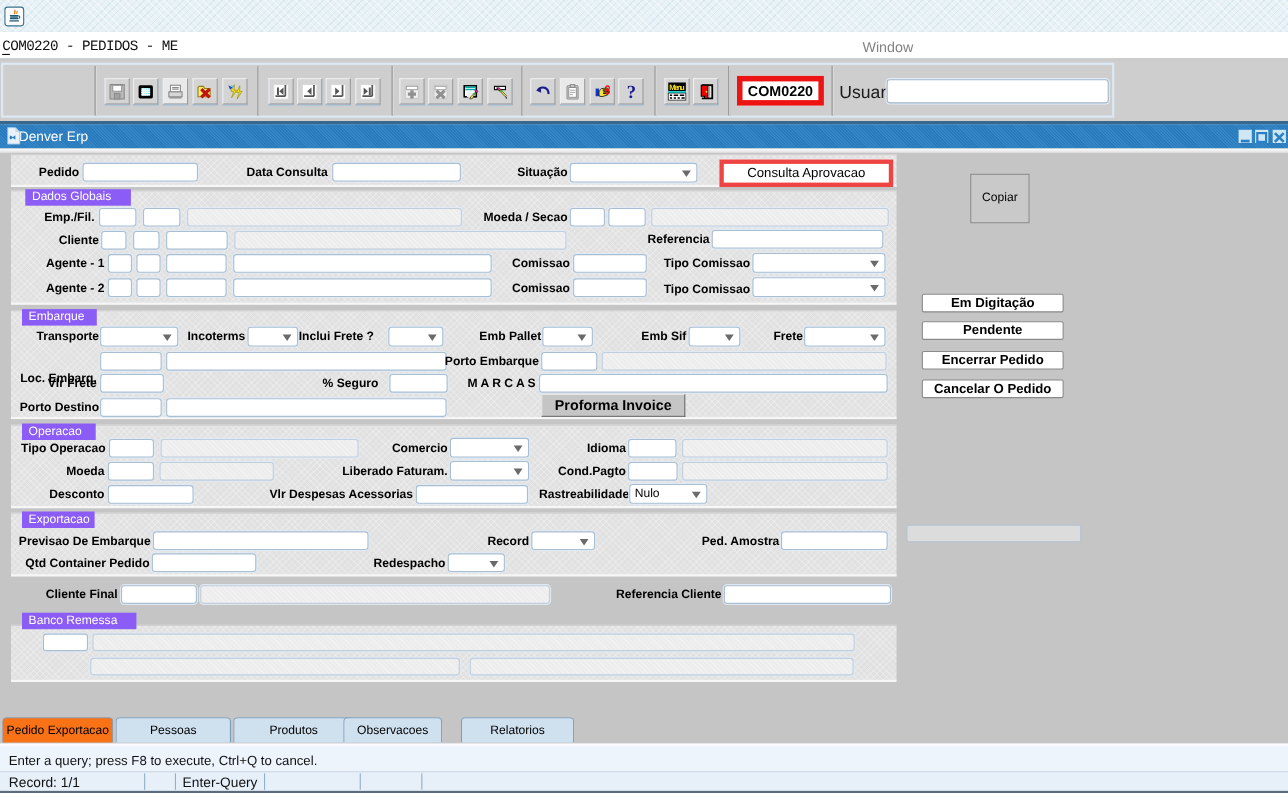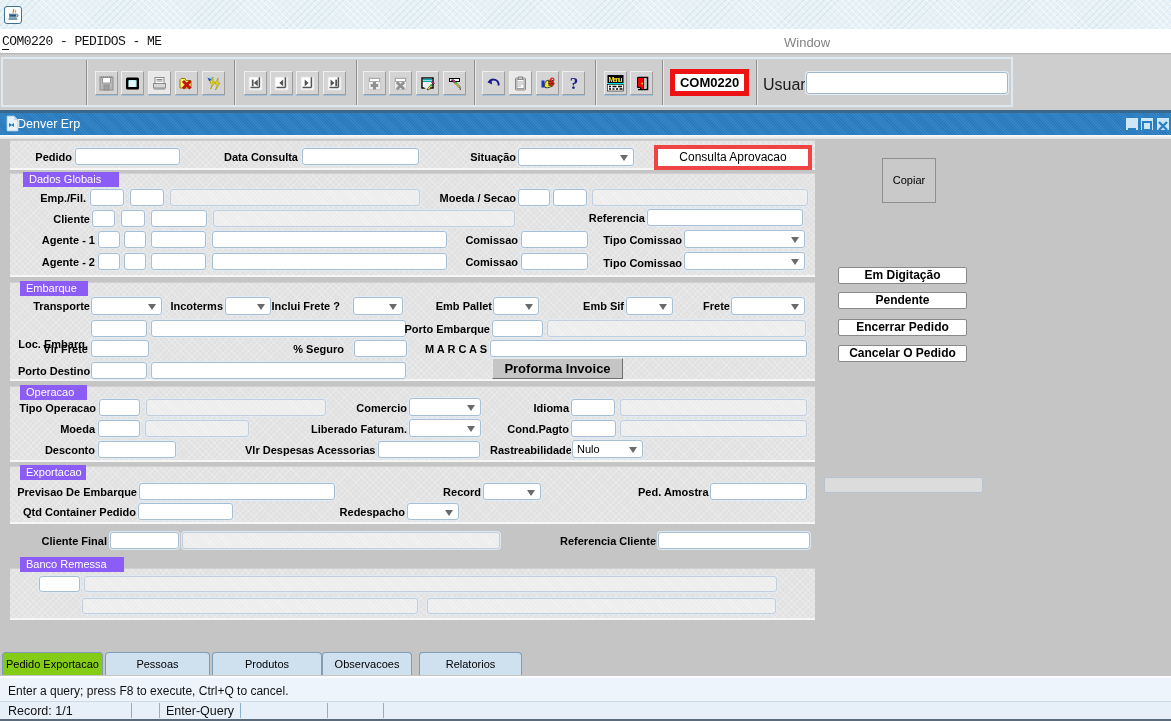--- a/index.html
+++ b/index.html
@@ -52,21 +52,21 @@
 #consulta{left:654px;top:145px;width:158px;height:25px;border:4px solid #ef4444;background:#fff;
  font-size:12px;text-align:center;line-height:16px;color:#000}
 #proforma{left:492px;top:358px;width:131px;height:21px;background:#c5c5c5;
  border-top:1px solid #e9e9e9;border-left:1px solid #e9e9e9;border-right:1px solid #6f6f6f;border-bottom:1px solid #6f6f6f;
  font-weight:bold;font-size:13px;text-align:center;line-height:19px;color:#000}
 #grayfield{left:824px;top:477px;width:159px;height:16px;background:#dcdcdc;border:1px solid #b5c3d2;border-radius:2px}
 
 #tabrow{left:0;top:652px;width:1171px;height:24px;background:#c5c5c5}
 .tab{position:absolute;top:0;height:23px;background:#cfe0ef;border:1px solid #7f9db9;border-bottom:none;
  border-radius:4px 4px 0 0;font-size:11px;text-align:center;color:#000;padding-top:5px}
-#tab1{background:#84cc16}
+#tab1{background:#f97316}
 #msgbar{left:0;top:676px;width:1171px;height:26px;background:#edf4fb;border-top:2px solid #fafcfe;border-bottom:1px solid #cdd9e5}
 #msgtext{left:8px;top:684px;font-size:12px;color:#111}
 #recbar{left:0;top:702px;width:1171px;height:17px;background:#e7f0f9}
 .rsep{position:absolute;top:703px;width:1px;height:15px;background:#8fb0cb}
 #botline{left:0;top:719px;width:1171px;height:2px;background:#5b6b7b}
 .rtext{position:absolute;top:704px;font-size:12.5px;color:#111}
 </style></head>
 <body>
 <div class="abs" id="topstrip"></div>
 <div class="abs" id="javabtn"><svg width="16" height="16" viewBox="0 0 16 16">
@@ -392,21 +392,21 @@
 <div class="wbtn" style="top:319px">Encerrar Pedido</div>
 <div class="wbtn" style="top:345px">Cancelar O Pedido</div>
 <div class="abs" id="consulta">Consulta Aprovacao</div>
 <div class="abs" id="proforma">Proforma Invoice</div>
 <div class="abs" id="grayfield"></div>
 
 <div class="abs" id="tabrow">
 <div class="tab" id="tab1" style="left:2px;width:101px">Pedido Exportacao</div>
 <div class="tab" style="left:105px;width:105px">Pessoas</div>
 <div class="tab" style="left:212px;width:110px">Produtos</div>
-<div class="tab" style="left:322px;width:90px">Observacoes</div>
+<div class="tab" style="left:312px;width:90px">Observacoes</div>
 <div class="tab" style="left:419px;width:103px">Relatorios</div>
 </div>
 <div class="abs" id="msgbar"></div>
 <div class="abs" id="msgtext">Enter a query;  press F8 to execute, Ctrl+Q to cancel.</div>
 <div class="abs" id="recbar"></div>
 <div class="rtext" style="left:8px">Record: 1/1</div>
 <div class="rtext" style="left:166px">Enter-Query</div>
 <div class="rsep" style="left:131px"></div>
 <div class="rsep" style="left:159px"></div>
 <div class="rsep" style="left:240px"></div>

